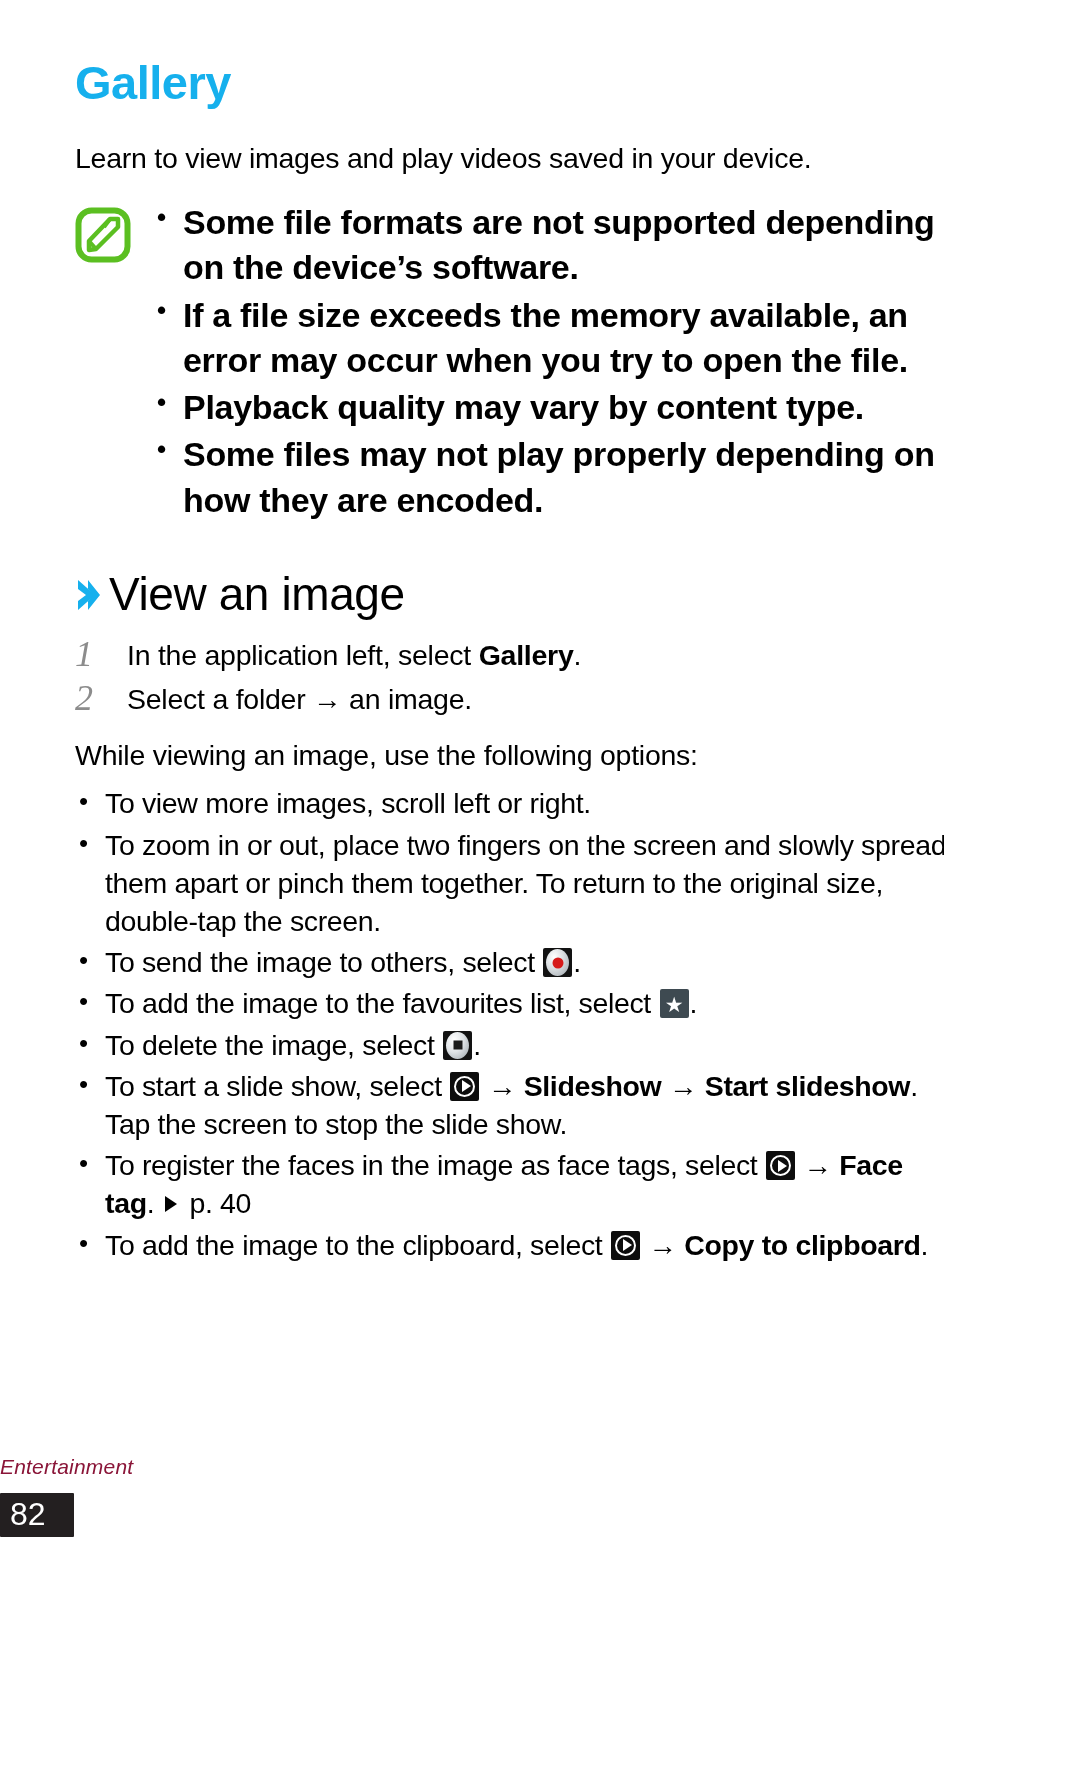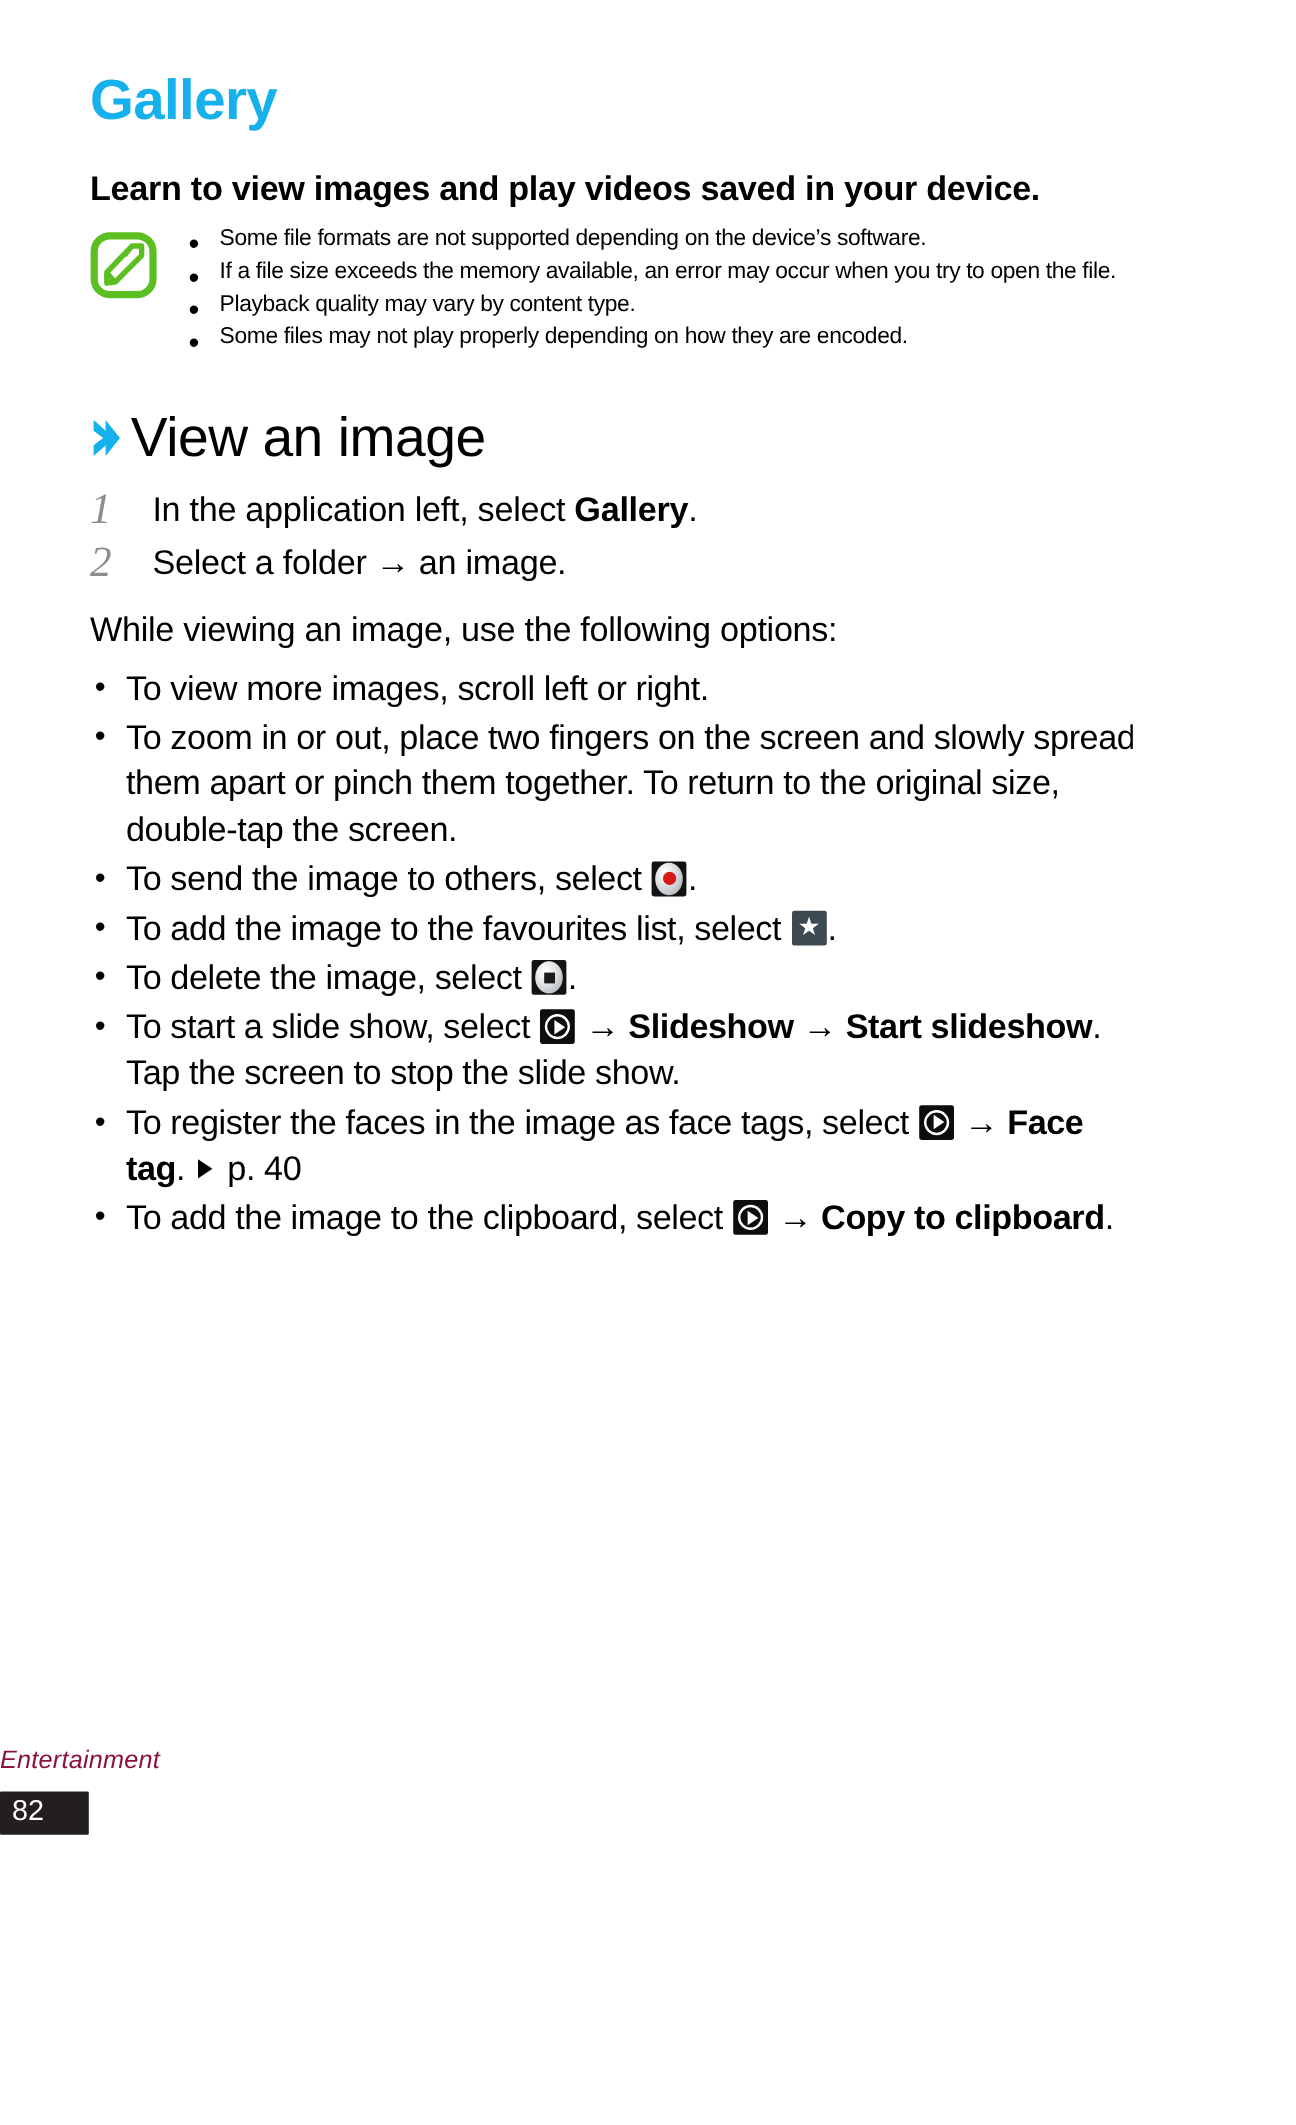--- a/index.html
+++ b/index.html
@@ -38,23 +38,22 @@
     color: #16b0ed;
     letter-spacing: -0.5px;
     line-height: 1.05;
     margin: 0 0 33px 0;
   }
 
   
   .intro {
     font-size: 28.5px;
     line-height: 1.33;
-    margin: 0 0 8px 0;
+    margin: 0 0 22px 0;
     letter-spacing: -0.25px;
-    font-weight: bold;
   }
 
   
   .note-block {
     position: relative;
     margin: 0 0 40px 0;
     min-height: 60px;
   }
   .note-icon {
     position: absolute;
@@ -69,24 +68,25 @@
 
   
   ul.blist {
     list-style: none;
     margin: 0;
     padding: 0;
   }
   ul.blist > li {
     position: relative;
     padding-left: 30px;
-    font-size: 19px;
+    font-size: 34px;
     line-height: 1.33;
     letter-spacing: -0.3px;
     margin: 0 0 2px 0;
+    font-weight: bold;
   }
   ul.blist > li::before {
     content: "•";
     position: absolute;
     left: 4px;
     top: 0;
     font-size: 26px;
     line-height: 1.33;
   }
 
@@ -276,21 +276,21 @@
     color: #8a1538;
     letter-spacing: 0.2px;
     margin-bottom: 14px;
   }
   .pagenum {
     display: inline-block;
     min-width: 54px;
     padding: 5px 10px 7px 10px;
     background: #231f20;
     color: #ffffff;
-    font-size: 24px;
+    font-size: 32px;
     font-weight: normal;
     line-height: 1;
     border-radius: 1px;
   }
 </style>
 </head>
 <body>
 
 <div class="page">
   <div class="content">

